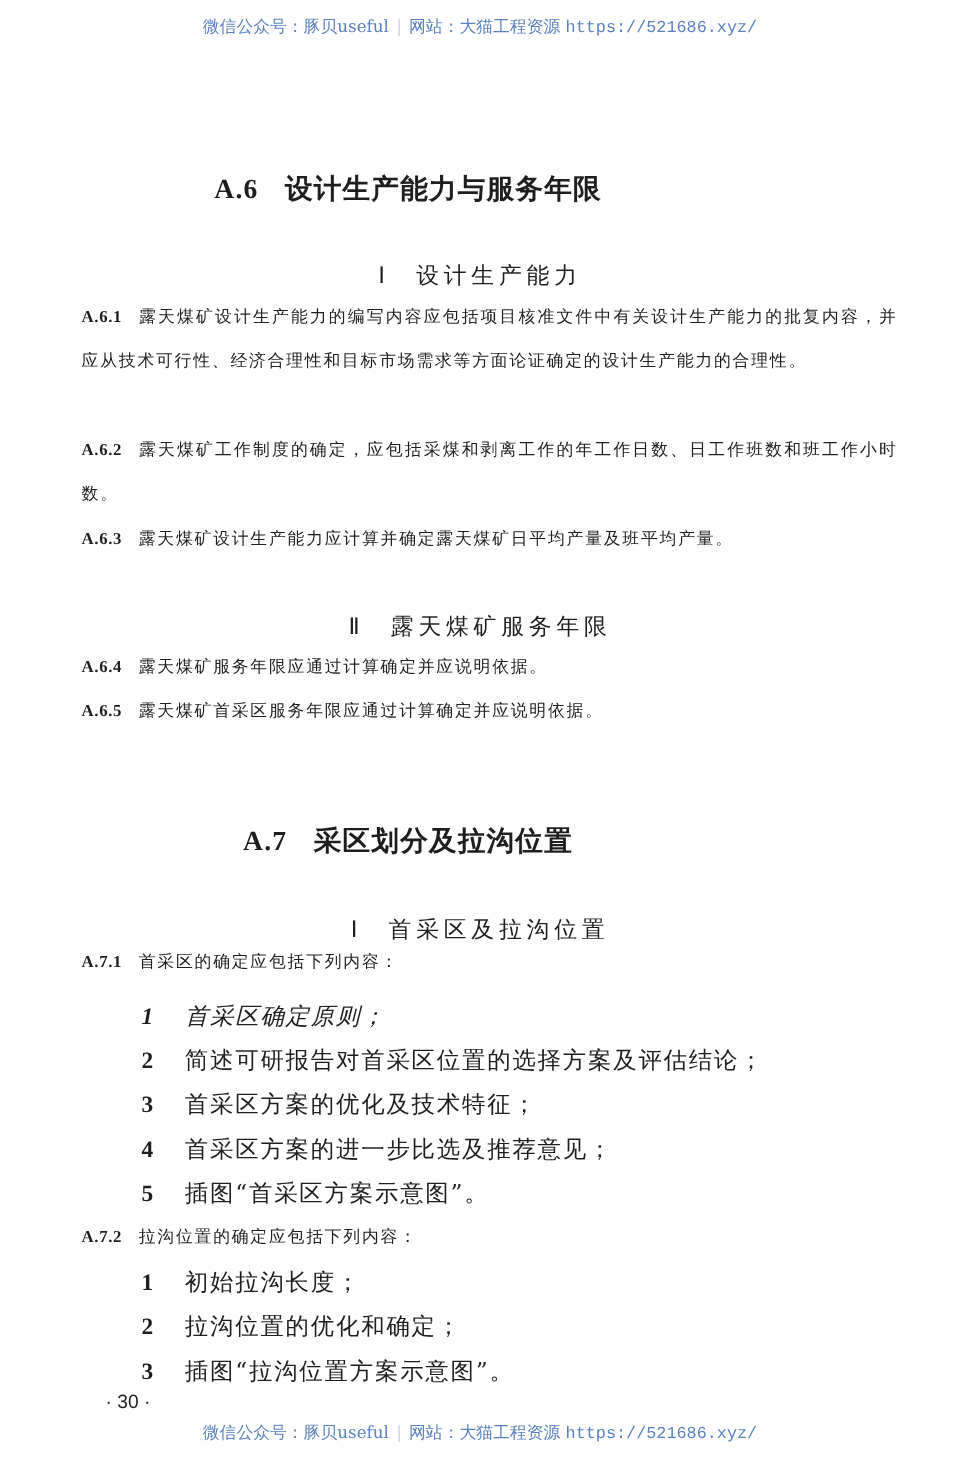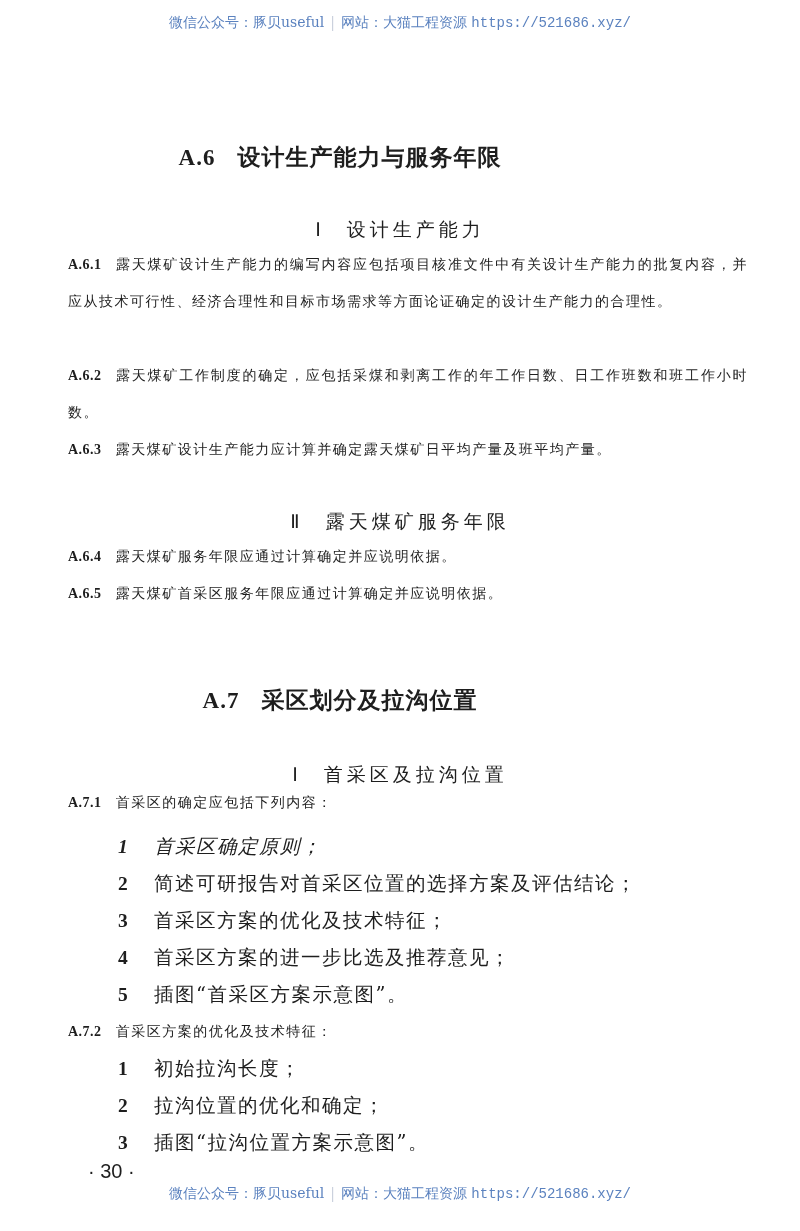--- a/index.html
+++ b/index.html
@@ -29,21 +29,21 @@
 
   .para {
     position: absolute; left: 68px; width: 680px; font-size: 14px; line-height: 37px;
     letter-spacing: 1.5px; text-align: justify;
   }
   .para .clause { font-weight: bold; font-family: "Liberation Serif", serif; margin-right: 14px; letter-spacing: 0.5px; }
   .item {
     position: absolute; left: 118px; font-size: 19.5px; line-height: 37px; letter-spacing: 1.5px;
   }
   .item .n { font-weight: bold; font-family: "Liberation Serif", serif; display: inline-block; width: 36px; }
-  .pagenum { position: absolute; left: 88px; top: 1160px; font-size: 20px; font-family: "Liberation Sans", sans-serif; }
+  .pagenum { position: absolute; left: 88px; top: 1160px; font-size: 16px; font-family: "Liberation Sans", sans-serif; }
 </style>
 </head>
 <body>
 
 <div id="wm-top" class="watermark">
   <span>微信公众号：豚贝useful</span><span class="sep">|</span><span>网站：大猫工程资源</span> <span class="url">https://521686.xyz/</span>
 </div>
 
 <div class="h2" style="top:142px;">
   <span class="num">A.6</span><span>设计生产能力与服务年限</span>
@@ -89,21 +89,21 @@
   <span class="clause">A.7.1</span><span>首采区的确定应包括下列内容：</span>
 </div>
 
 <div class="item" style="top:828px;font-style:italic;"><span class="n">1</span><span>首采区确定原则；</span></div>
 <div class="item" style="top:865px;"><span class="n">2</span><span>简述可研报告对首采区位置的选择方案及评估结论；</span></div>
 <div class="item" style="top:902px;"><span class="n">3</span><span>首采区方案的优化及技术特征；</span></div>
 <div class="item" style="top:939px;"><span class="n">4</span><span>首采区方案的进一步比选及推荐意见；</span></div>
 <div class="item" style="top:976px;"><span class="n">5</span><span>插图“首采区方案示意图”。</span></div>
 
 <div class="para" style="top:1013px;">
-  <span class="clause">A.7.2</span><span>首采区方案的优化及技术特征：</span>
+  <span class="clause">A.7.2</span><span>拉沟位置的确定应包括下列内容：</span>
 </div>
 
 <div class="item" style="top:1050px;"><span class="n">1</span><span>初始拉沟长度；</span></div>
 <div class="item" style="top:1087px;"><span class="n">2</span><span>拉沟位置的优化和确定；</span></div>
 <div class="item" style="top:1124px;"><span class="n">3</span><span>插图“拉沟位置方案示意图”。</span></div>
 
 <div class="pagenum">· 30 ·</div>
 
 <div id="wm-bottom" class="watermark">
   <span>微信公众号：豚贝useful</span><span class="sep">|</span><span>网站：大猫工程资源</span> <span class="url">https://521686.xyz/</span>

